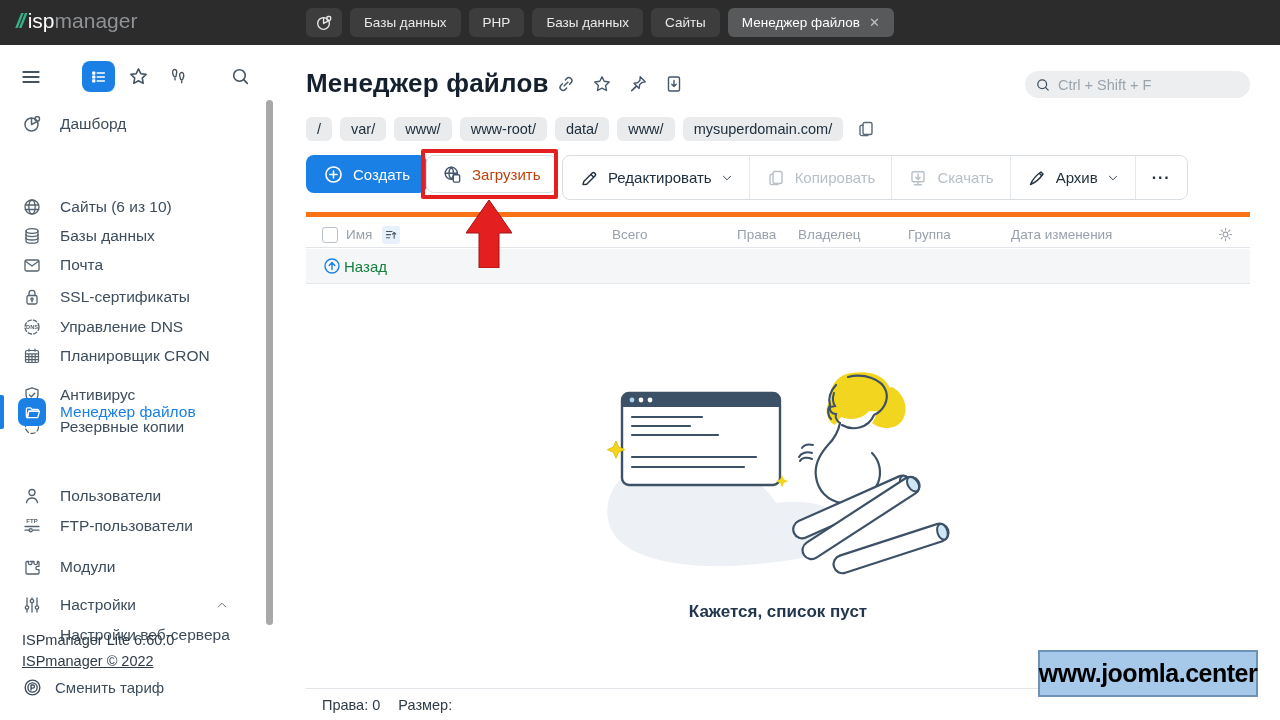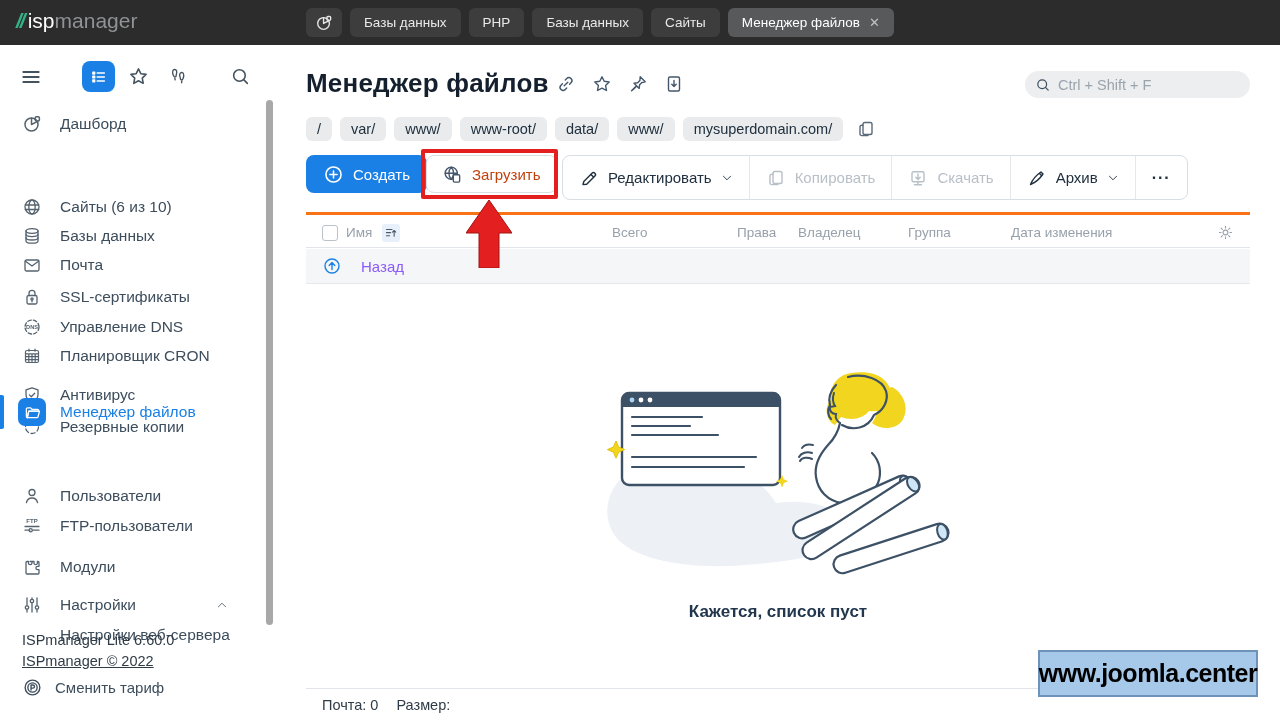--- a/index.html
+++ b/index.html
@@ -55,28 +55,28 @@
   
   .btn-create { position:absolute; left:306px; top:155px; height:38px; background:#1a80e5; border:none; border-radius:8px; color:#fff; font-size:15px; display:flex; align-items:center; gap:9px; padding:0 17px; cursor:pointer; font-family:inherit; }
   .btn-upload { position:absolute; left:426px; top:155px; height:38px; background:#fff; border:1px solid #d9dee3; border-radius:8px; color:#c2410c; font-size:15px; display:flex; align-items:center; gap:9px; padding:0 15px; cursor:pointer; font-family:inherit; }
   .tool-group { position:absolute; left:562px; top:155px; height:45px; background:#fff; border:1px solid #d9dee3; border-radius:8px; display:flex; align-items:stretch; }
   .tg-btn { display:flex; align-items:center; gap:9px; padding:0 16px; font-size:15px; color:#20303e; cursor:pointer; border-left:1px solid #e4e8eb; }
   .tg-btn:first-child { border-left:none; }
   .tg-btn.disabled { color:#b7bfc7; cursor:default; }
   .tg-more { font-weight:bold; letter-spacing:1px; font-size:16px; }
 
   
-  .tbl-head { position:absolute; left:306px; top:212px; width:944px; height:36px; border-top:3px solid #f97316; border-bottom:1px solid #e1e5e9; background:#fff; }
+  .tbl-head { position:absolute; left:306px; top:212px; width:944px; height:36px; border-top:5px solid #f97316; border-bottom:1px solid #e1e5e9; background:#fff; }
   .checkbox { position:absolute; left:16px; top:10px; width:16px; height:16px; border:1.5px solid #b9c2cb; border-radius:3px; background:#fff; cursor:pointer; }
   .th { position:absolute; top:0; height:36px; line-height:36px; font-size:13.5px; color:#98a1ab; white-space:nowrap; }
   .th-sort { position:absolute; left:76px; top:9px; width:18px; height:18px; background:#e8f1fb; border-radius:3px; color:#4a5a68; cursor:pointer; display:flex; align-items:center; justify-content:center; }
   .th-gear { position:absolute; right:16px; top:9px; color:#9aa3ad; cursor:pointer; }
   .row-back { position:absolute; left:306px; top:249px; width:944px; height:35px; background:#f5f6f8; border-bottom:1px solid #e6e9ec; display:flex; align-items:center; cursor:pointer; }
   .row-back .bk-ic { margin-left:16px; color:#1a80e5; height:20px; }
-  .row-back .bk-lbl { margin-left:19px; color:#8b5cf6; font-size:15px; }
+  .row-back .bk-lbl { margin-left:2px; color:#15803d; font-size:15px; }
 
   
   .empty-ill { position:absolute; left:598px; top:363px; }
   .empty-txt { position:absolute; left:306px; top:602px; width:944px; text-align:center; font-size:17px; font-weight:bold; color:#22374d; }
 
   
   .statusbar { position:absolute; left:306px; top:688px; width:944px; height:32px; background:#fff; border-top:1px solid #e1e5e9; display:flex; align-items:center; gap:18px; padding-left:16px; font-size:14.5px; color:#2f3b46; }
   .statusbar b { font-weight:normal; }
 
   
@@ -500,21 +500,21 @@
         </g>
       <g transform="translate(236,204) rotate(-18)">
           <rect x="0" y="-9" width="120" height="18" rx="9" fill="#fff" stroke="#3d5166" stroke-width="2.2"></rect>
           <ellipse cx="114" cy="0" rx="5" ry="8" fill="#cfe6f7" stroke="#3d5166" stroke-width="2"></ellipse>
         </g>
     </svg>
   </div>
   <div class="empty-txt">Кажется, список пуст</div>
 
   <div class="statusbar">
-    <span><span>Почта:</span> <b>0</b></span>
+    <span><span>Права:</span> <b>0</b></span>
     <span>Размер:</span>
   </div>
 
   <div class="anno-box"></div>
   <div class="anno-arrow">
     <svg width="46" height="68" viewBox="0 0 46 68">
         <polygon points="23,0 0,33 13,33 13,68 33,68 33,33 46,33" fill="#e3201f" stroke="#9e1412" stroke-width="1"></polygon>
       </svg>
   </div>
 

